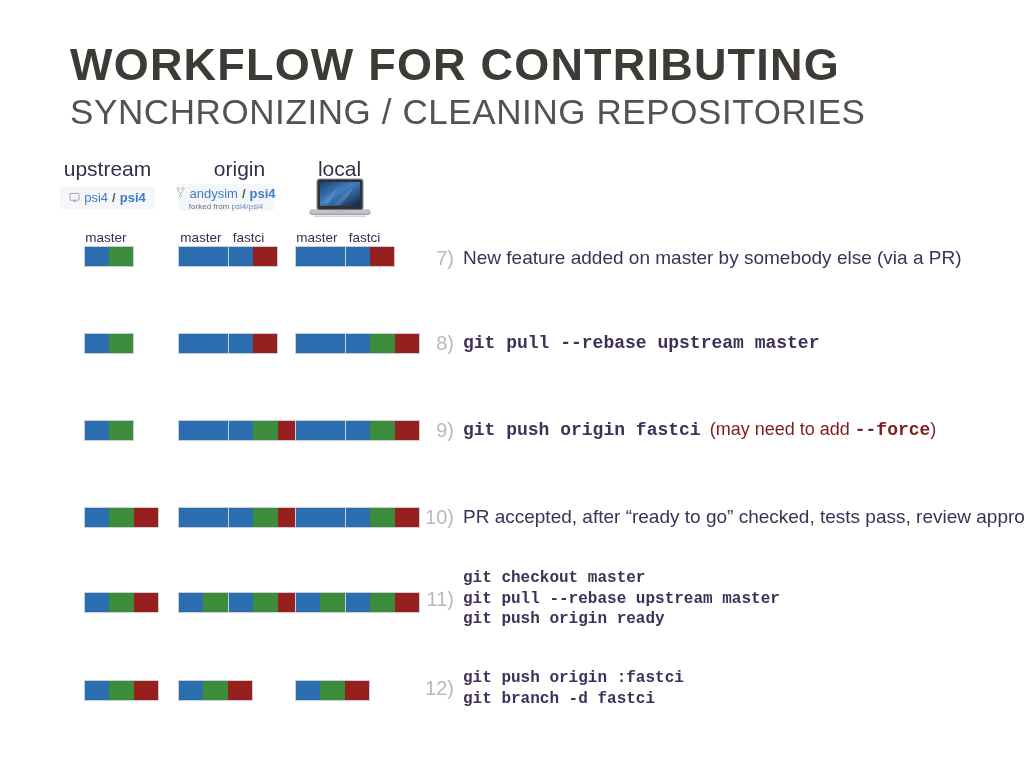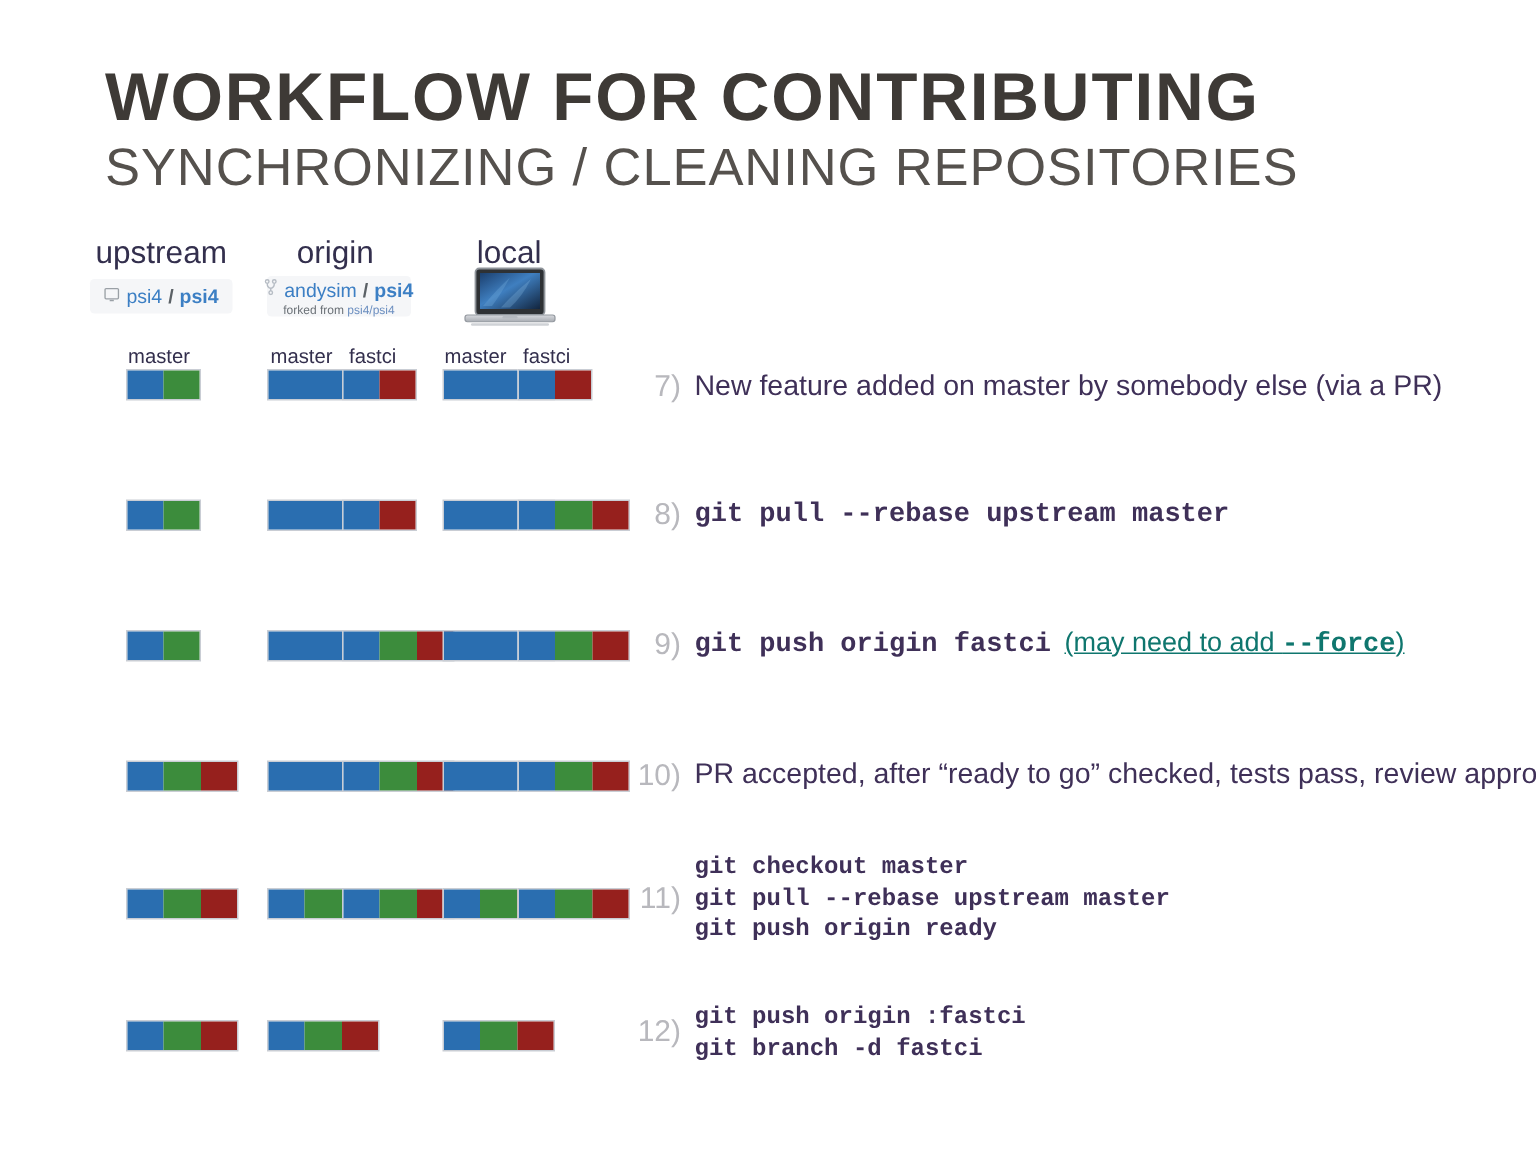--- a/index.html
+++ b/index.html
@@ -79,39 +79,39 @@
     font-size:18px;font-weight:bold;color:#3f3058;
     line-height:26px;white-space:pre;
   }
   .cmd-line{
     font-family:"Liberation Mono",monospace;
     font-size:16px;font-weight:bold;color:#3f3058;
     line-height:20.5px;white-space:pre;
   }
   .inline-row{display:flex;align-items:baseline;white-space:nowrap;}
   .note{
-    font-size:18px;color:#0f766e;margin-left:9px;
-    font-family:"Liberation Sans",sans-serif;white-space:nowrap;text-decoration:underline;
+    font-size:18px;color:#7f1d1d;margin-left:9px;
+    font-family:"Liberation Sans",sans-serif;white-space:nowrap;
   }
   .note .cmd-inline{
     font-family:"Liberation Mono",monospace;font-weight:bold;font-size:18px;
   }
   .step-multi{display:flex;align-items:center;}
   .step-multi .step-num{line-height:20.5px;}
 </style>
 </head>
 <body>
 
 <div id="title-block">
   <div id="main-title">WORKFLOW FOR CONTRIBUTING</div>
   <div id="sub-title">SYNCHRONIZING / CLEANING REPOSITORIES</div>
 </div>
 
 <div class="col-head" style="left:50px;top:157px;width:115px;">upstream</div>
-<div class="col-head" style="left:166px;top:157px;width:115px;">origin</div>
+<div class="col-head" style="left:182px;top:157px;width:115px;">origin</div>
 <div class="col-head" style="left:282px;top:157px;width:115px;">local</div>
 
 <div class="repo-badge" style="left:60px;top:186px;width:95px;height:23px;">
   <div class="badge-line">
     <span class="icon-book">
       <svg width="11" height="11" viewBox="0 0 16 16" aria-hidden="true">
         <rect x="1.5" y="2" width="13" height="10" rx="1" fill="none" stroke="#9aa0a6" stroke-width="1.3"></rect>
         <line x1="6" y1="13.6" x2="10" y2="13.6" stroke="#9aa0a6" stroke-width="1.3"></line>
       </svg>
     </span>

